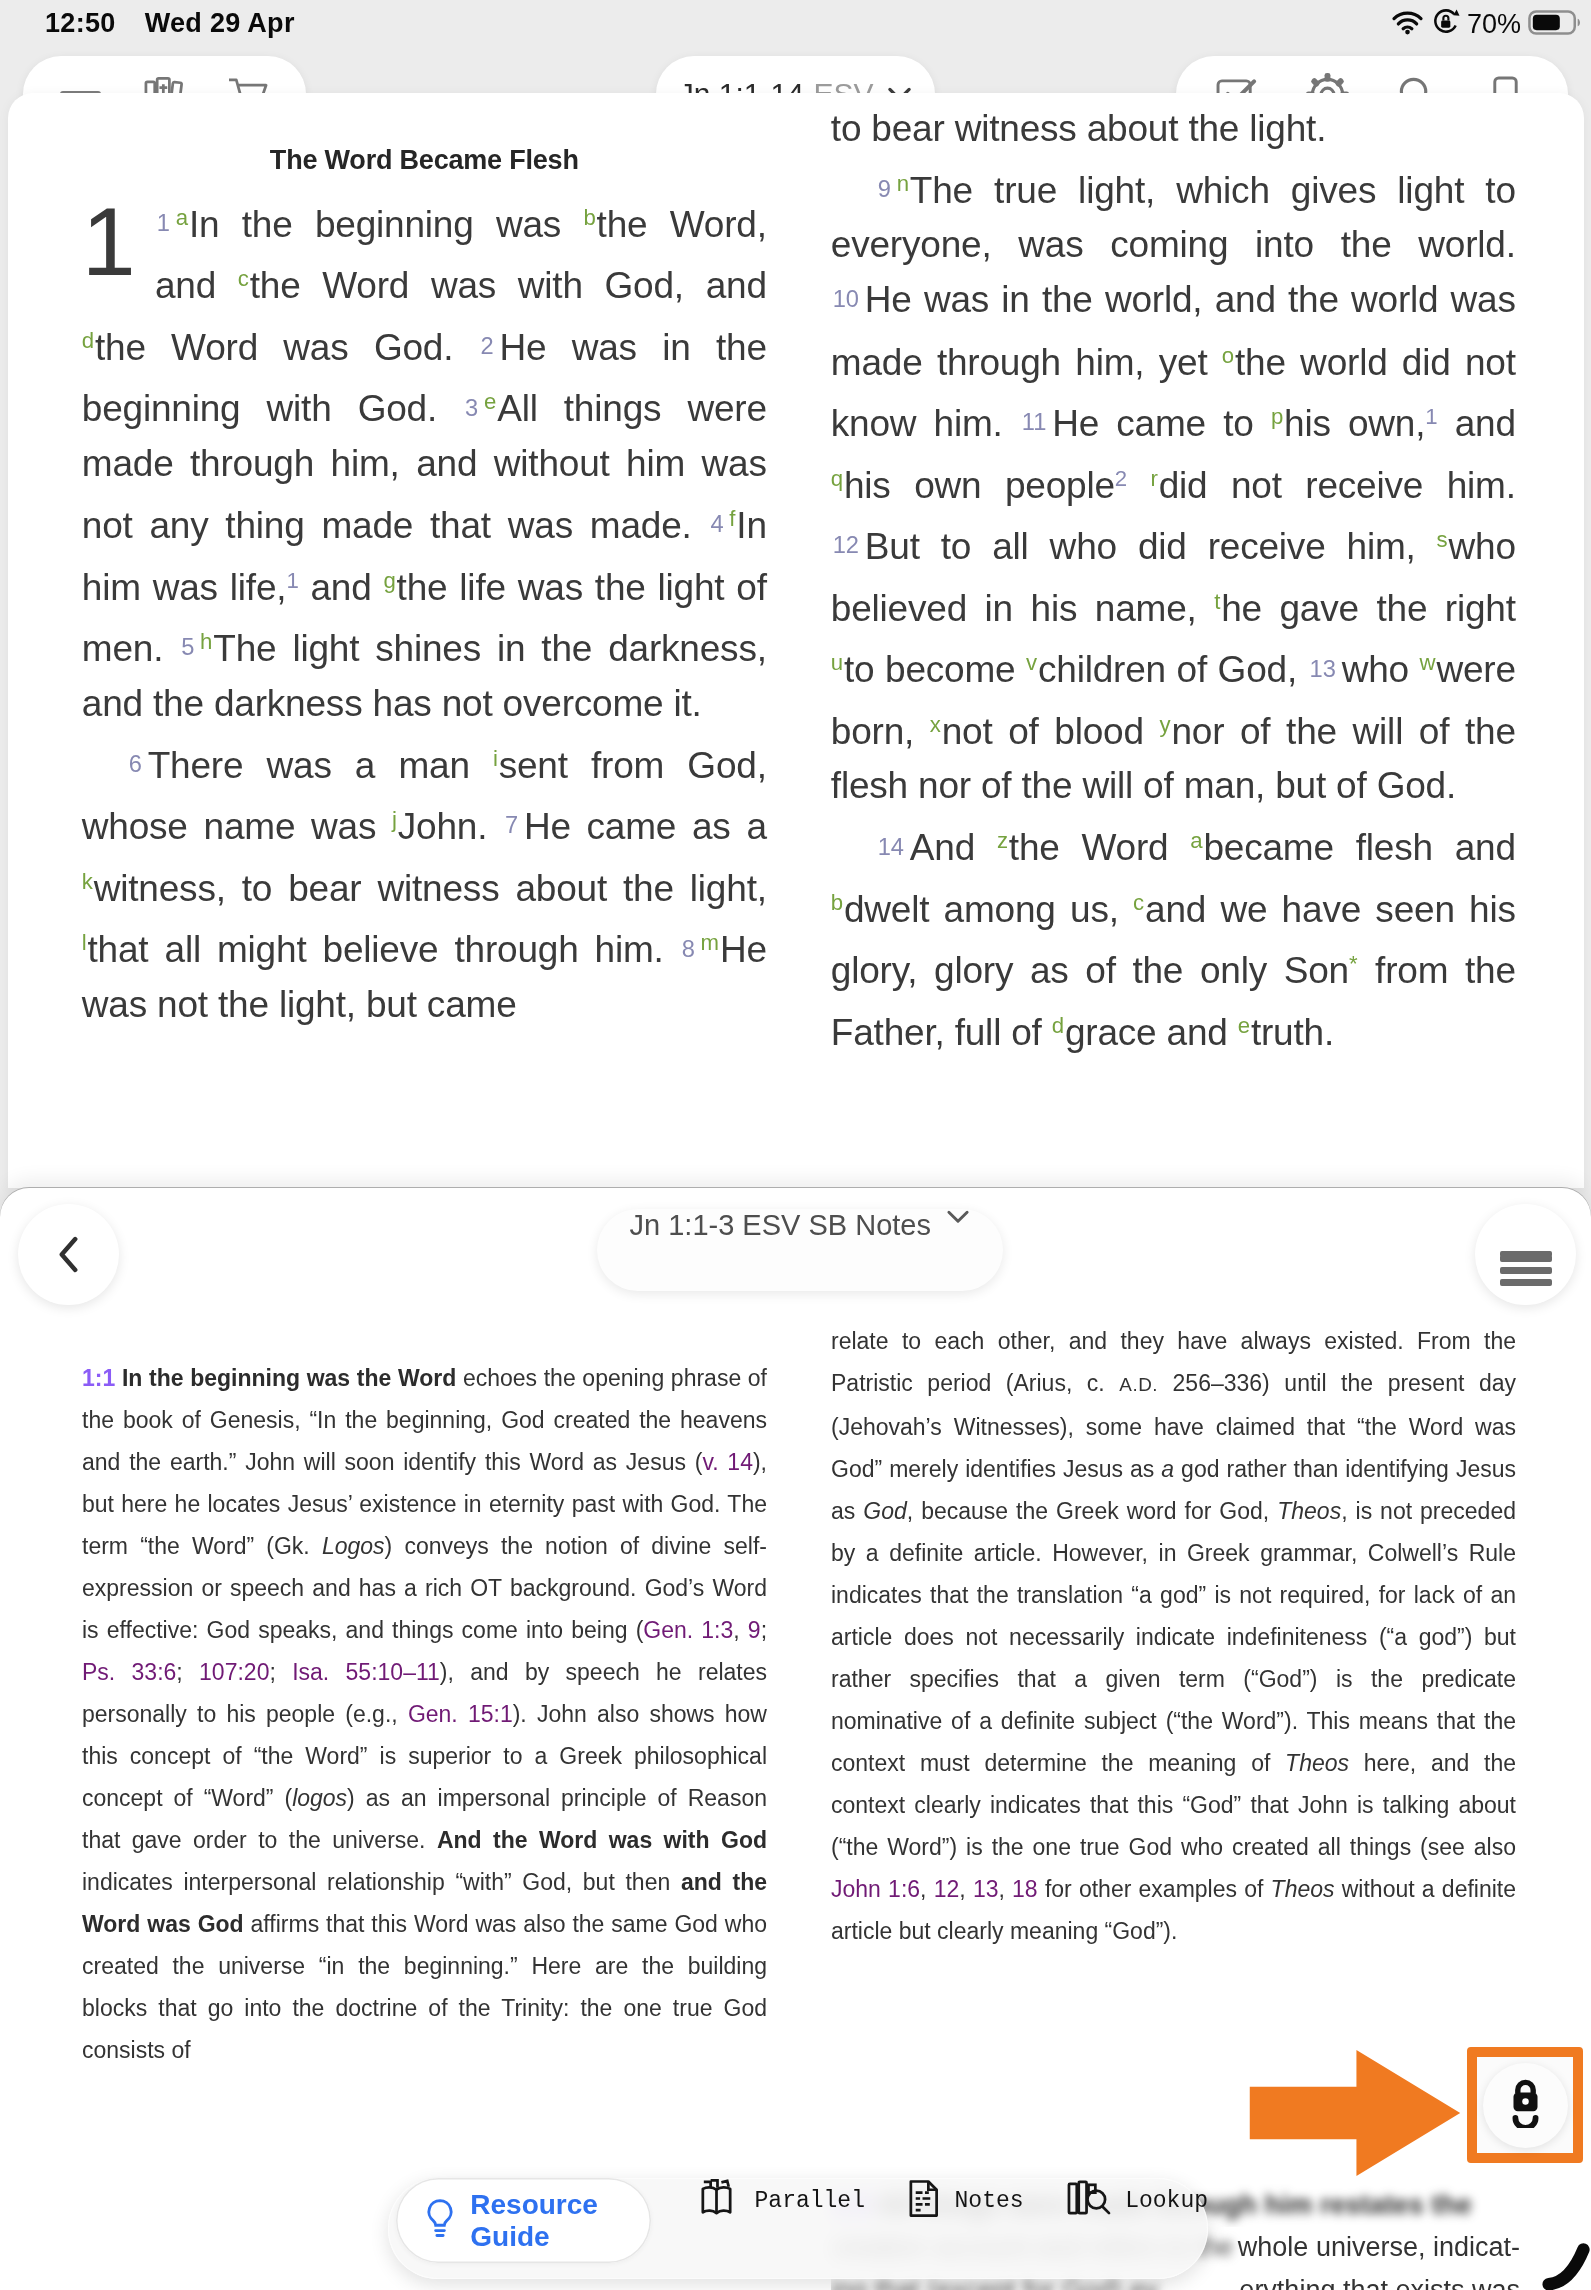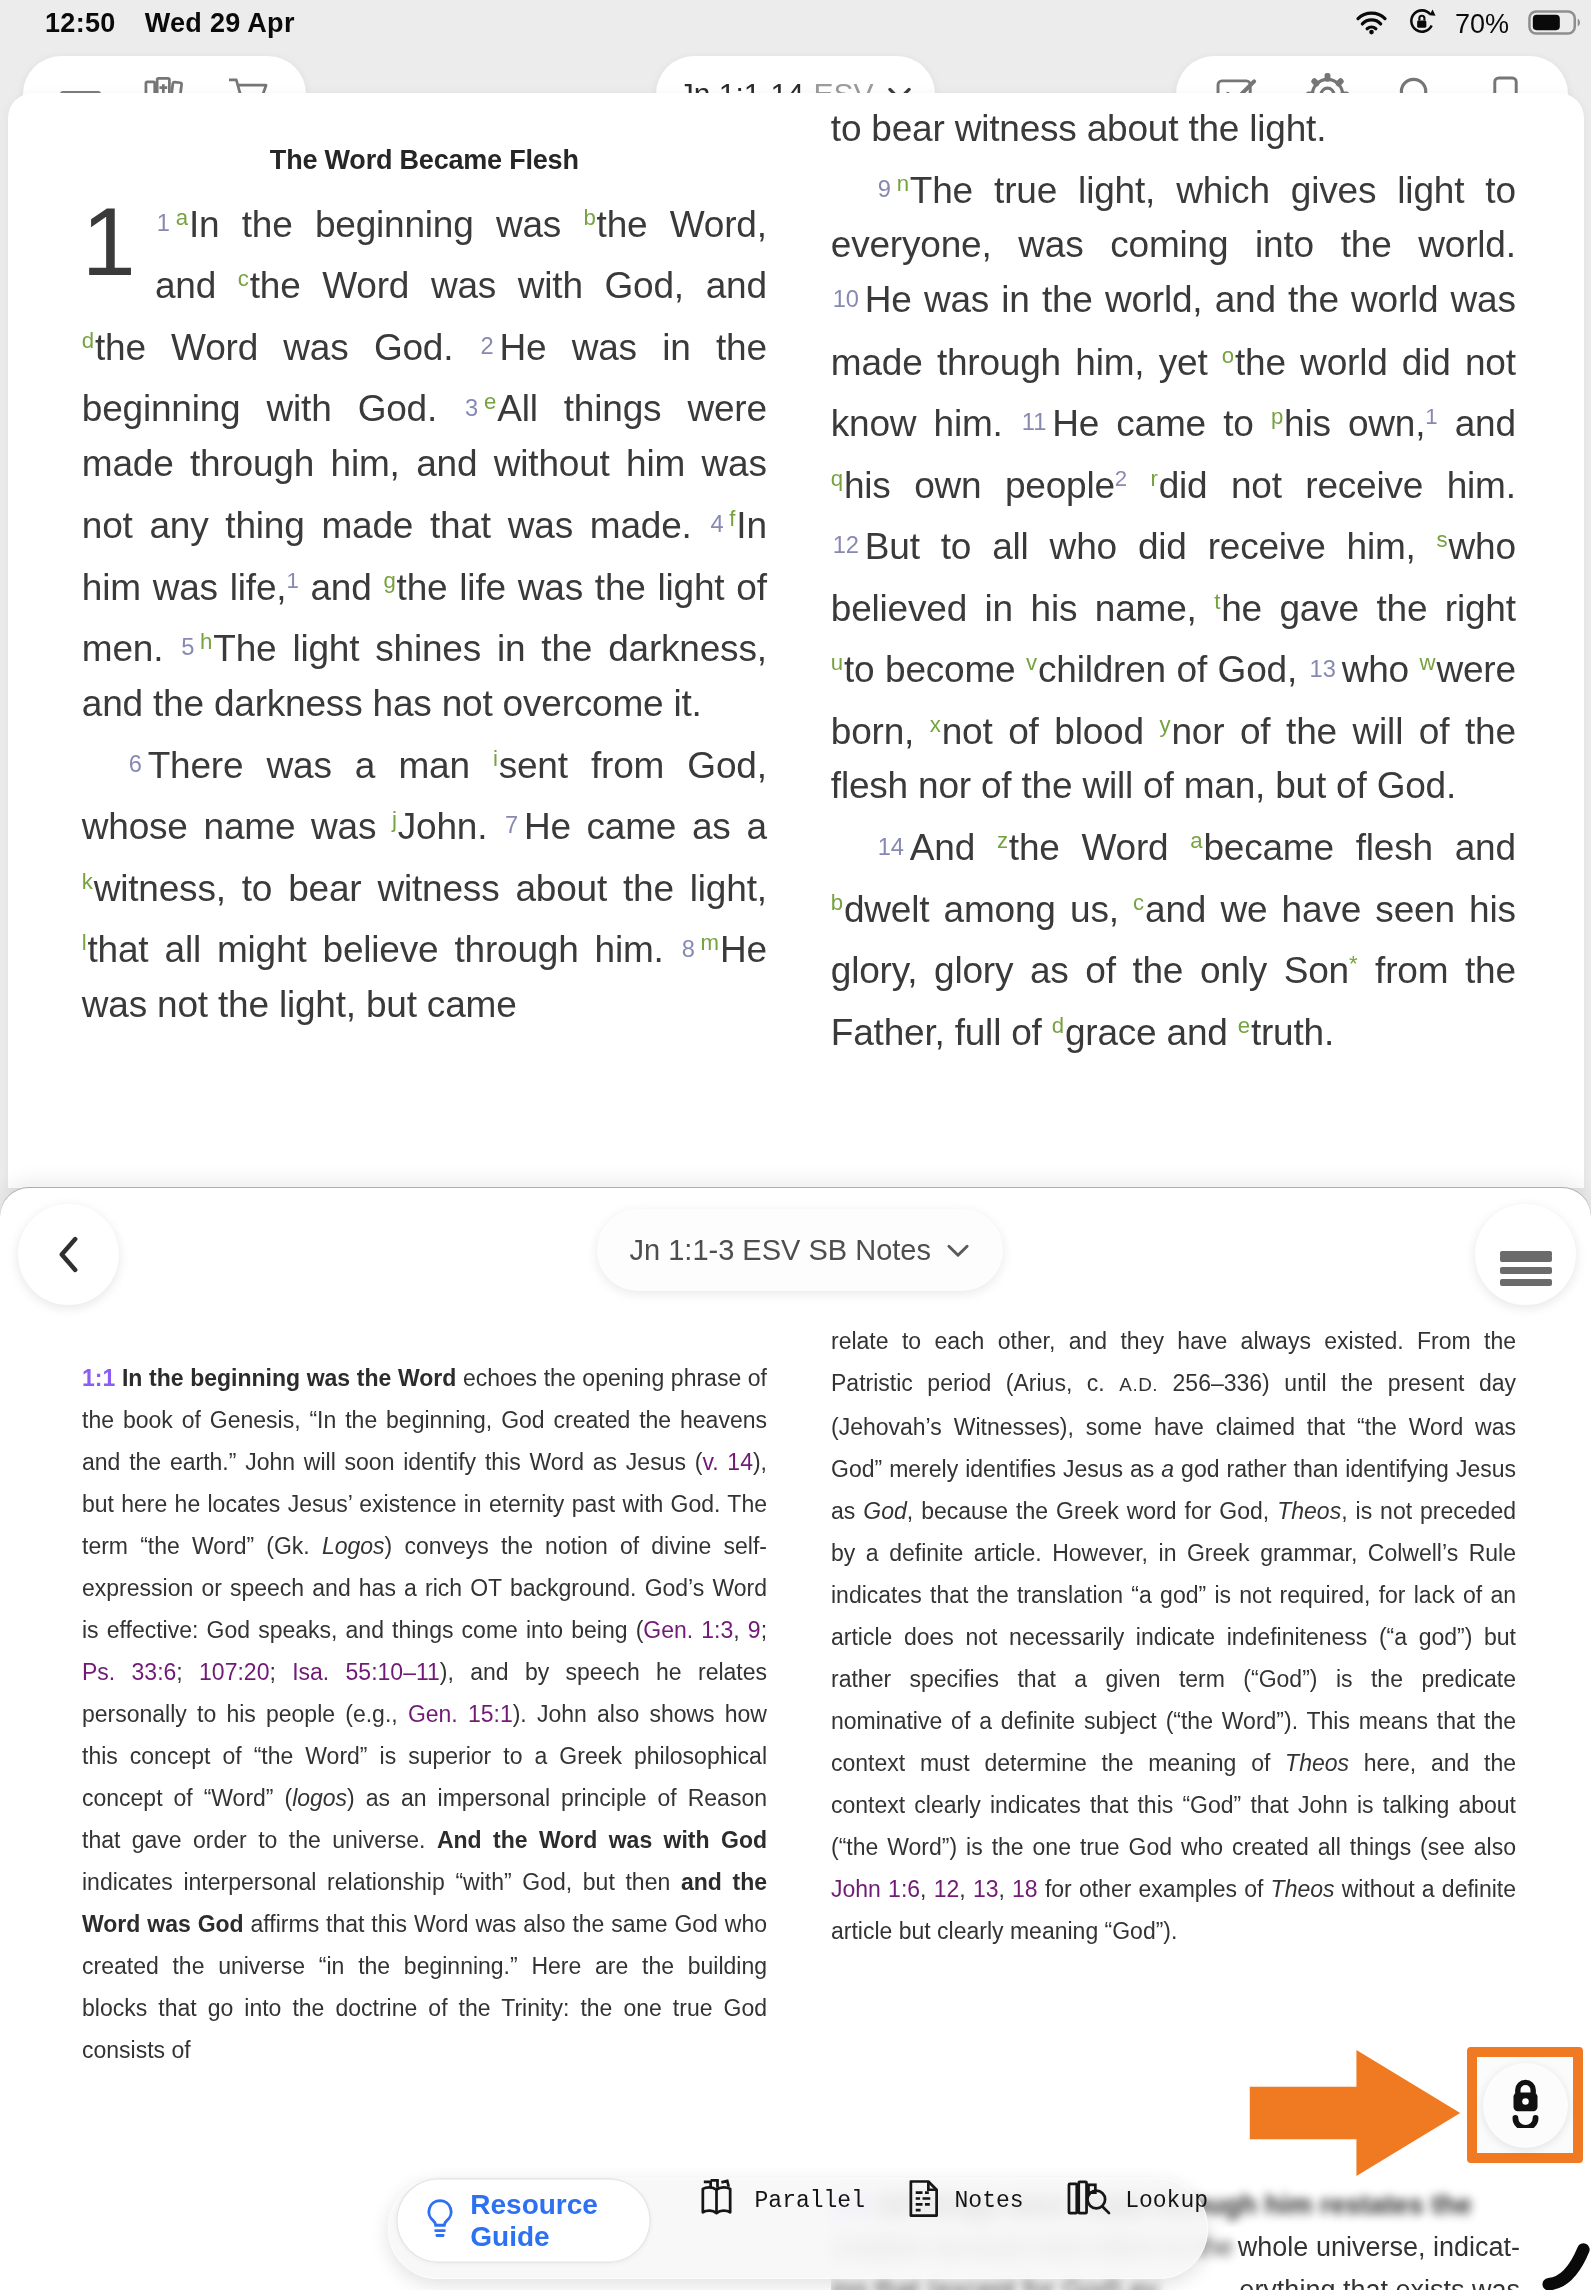--- a/index.html
+++ b/index.html
@@ -3,21 +3,21 @@
 <meta charset="utf-8">
 <style>
   html,body{margin:0;padding:0;}
   body{width:1591px;height:2290px;background:#ececec;font-family:"Liberation Sans","DejaVu Sans",sans-serif;}
   .page{position:relative;width:1591px;height:2290px;overflow:hidden;background:#ececec;}
 
   
   .statusbar{position:absolute;top:5.8px;left:16px;width:100%;height:37px;}
   .status-left{position:absolute;left:29px;top:1.9px;font-size:27px;font-weight:600;color:#0a0a0a;letter-spacing:0.3px;}
   .status-left .date{font-weight:600;margin-left:21.3px;}
-  .status-right{position:absolute;right:25px;top:0;display:flex;align-items:center;gap:19px;height:37px;}
+  .status-right{position:absolute;right:25px;top:0;display:flex;align-items:center;gap:7px;height:37px;}
   .pct{font-size:27px;color:#0a0a0a;}
 
   
   .pill{position:absolute;top:56px;height:76px;background:#fff;border-radius:38px;
         box-shadow:0 1.9px 9.7px rgba(0,0,0,.07);display:flex;align-items:center;}
   .pill-left{left:23px;width:283px;justify-content:space-evenly;}
   .pill-center{left:656px;width:279px;justify-content:center;gap:9.7px;cursor:pointer;}
   .pill-right{left:1176px;width:392px;justify-content:space-evenly;}
   .tbtn{display:flex;align-items:center;justify-content:center;width:54px;height:54px;color:#767676;}
   .ref-main{font-size:30px;color:#2b2b2b;}
@@ -42,21 +42,21 @@
 
   
   .notes-card{position:absolute;left:0;top:1188px;width:1591px;height:1102px;background:#fff;
               border-radius:29px 29px 0 0;box-shadow:0 -1px 0 #aeaeae,0 -7.8px 19.4px rgba(0,0,0,.07);overflow:hidden;}
   .circle-btn{position:absolute;width:101px;height:101px;border-radius:50%;background:#fff;
               box-shadow:0 2.9px 11.6px rgba(0,0,0,.10);display:flex;align-items:center;justify-content:center;}
   .back-btn{left:17.5px;top:15.5px;color:#303030;}
   .menu-btn{left:1475px;top:15.5px;}
   .menu-btn span{display:block;width:52px;height:6.8px;background:#6b6b6b;border-radius:1.9px;margin:4.9px 0;}
   .notes-pill{position:absolute;left:597px;top:21.3px;width:406px;height:82px;background:#fdfdfd;border-radius:41px;
-              box-shadow:0 2.9px 11.6px rgba(0,0,0,.09);display:flex;align-items:center;justify-content:center;gap:11.6px;cursor:pointer;}
+              box-shadow:0 2.9px 11.6px rgba(0,0,0,.09);display:flex;align-items:flex-start;justify-content:center;gap:11.6px;cursor:pointer;}
   .notes-pill .lbl{font-size:29px;color:#4e4e4e;}
   .notes-pill .chev{color:#5a5a5a;}
   .notes-col{position:absolute;width:685px;font-size:23px;line-height:42px;color:#333;text-align:justify;}
   .col-n-left{left:82px;top:169px;}
   .col-n-right{left:831px;top:132px;}
   .nb{font-weight:700;color:#2c2c2c;}
   .ni{font-style:italic;}
   .glink{color:#701a75;}
   .gref{color:#8b5cf6;font-weight:700;}
   .sc{font-size:.82em;letter-spacing:0.5px;}

